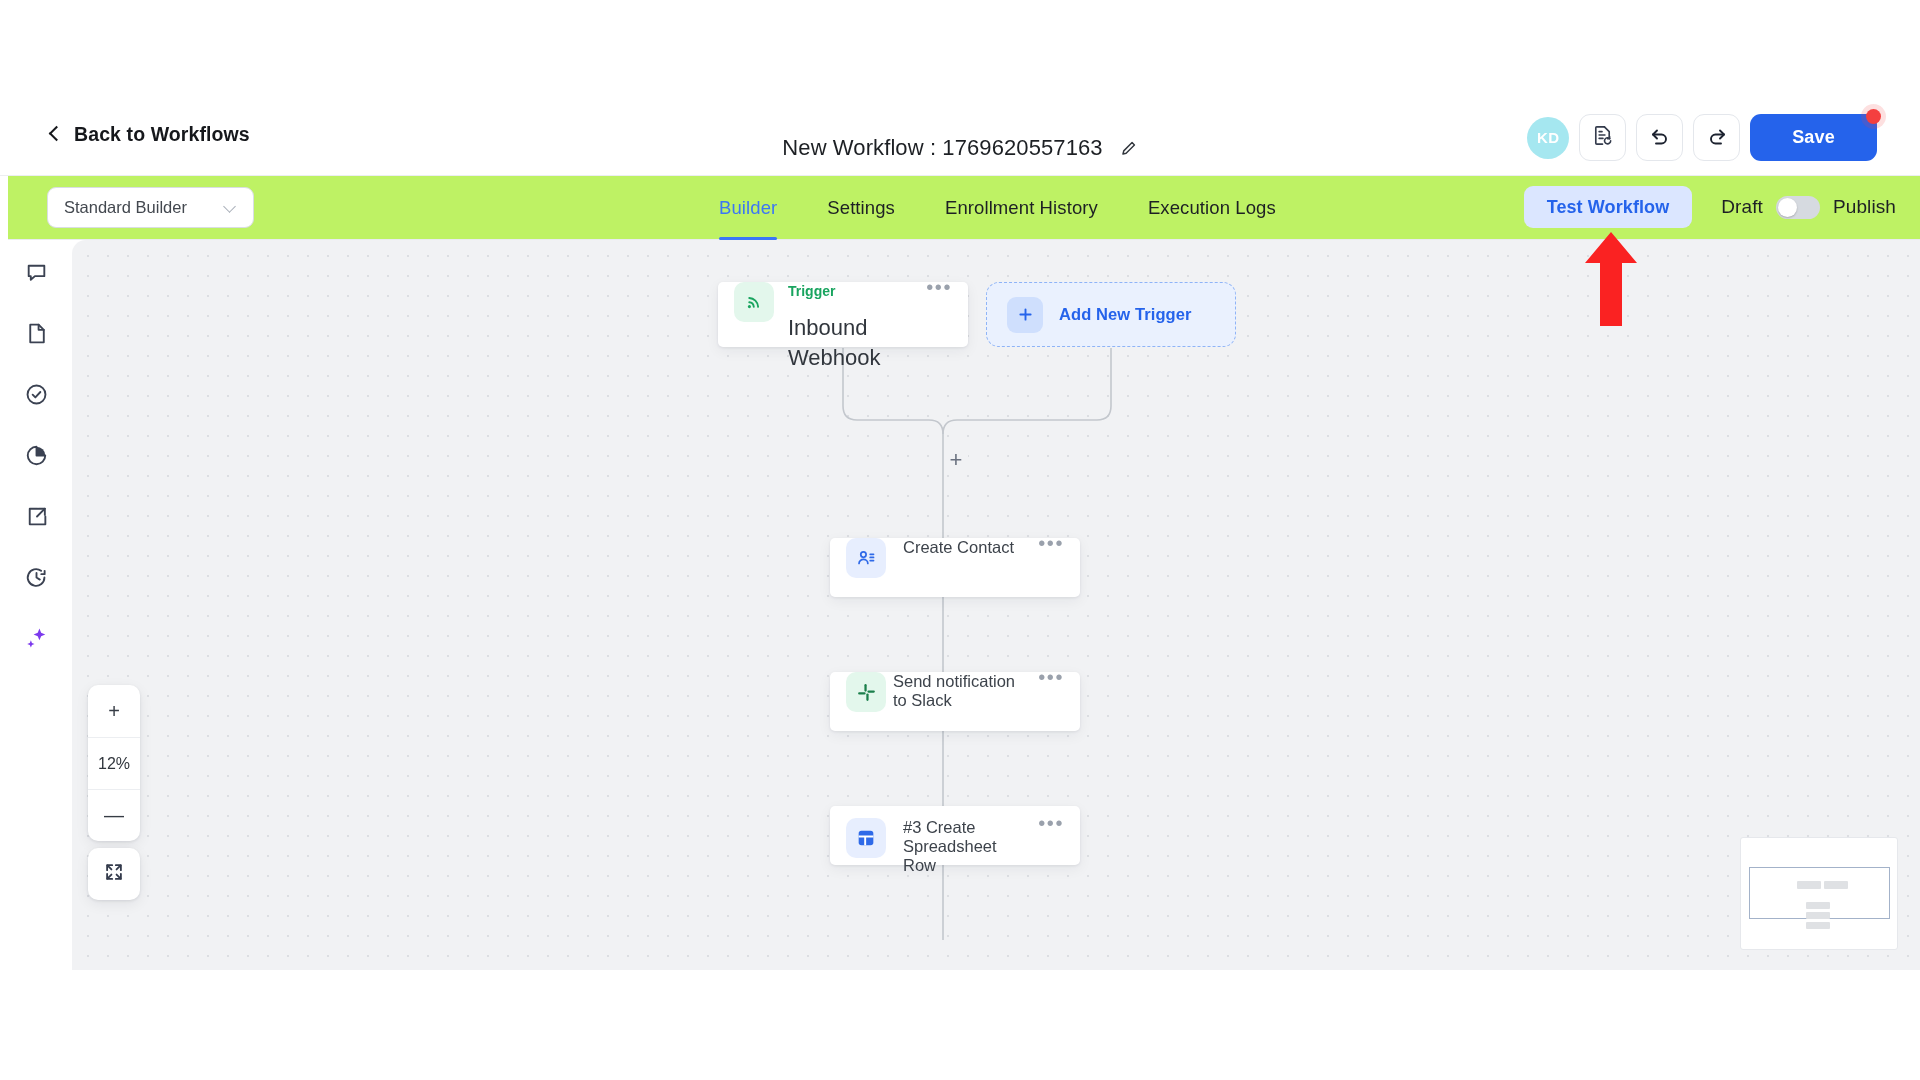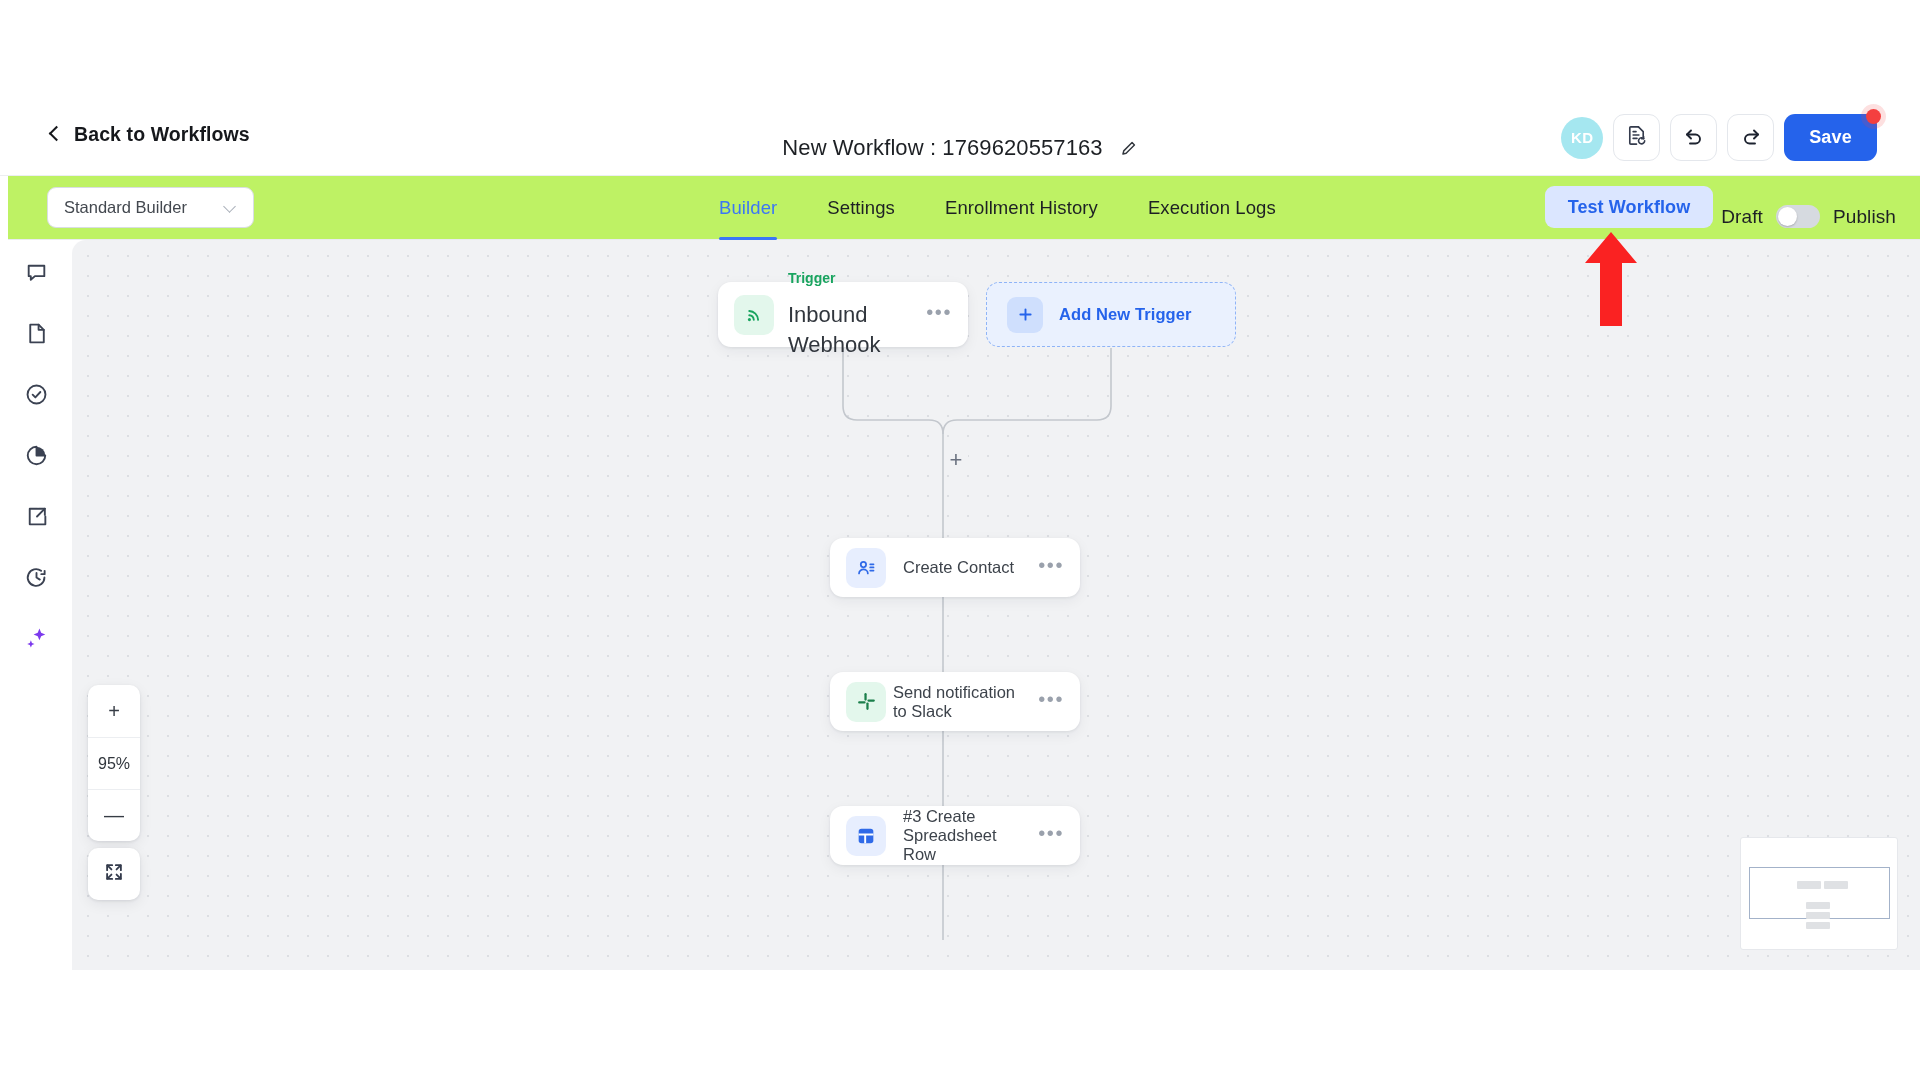--- a/index.html
+++ b/index.html
@@ -49,21 +49,21 @@
     display: flex; align-items: center; justify-content: center;
     font-size: 15px; font-weight: bold; letter-spacing: .3px;
   }
   .iconbtn {
     width: 47px; height: 47px; border-radius: 11px;
     background: #fff; border: 1px solid #e4e7ec;
     display: flex; align-items: center; justify-content: center;
     cursor: pointer;
   }
   .save-btn {
-    position: relative; height: 47px; padding: 0 25px;
+    position: relative; height: 47px; padding: 0 42px;
     background: #2563eb; border-radius: 11px; border: none;
     color: #fff; font-size: 18px; font-weight: bold;
     font-family: "Liberation Sans", sans-serif;
     display: flex; align-items: center; justify-content: center;
     cursor: pointer; letter-spacing: .2px;
   }
   .save-dot {
     position: absolute; right: -4px; top: -5px;
     width: 15px; height: 15px; border-radius: 50%;
     background: #f43f3f;
@@ -104,21 +104,21 @@
     letter-spacing: .1px;
   }
   .tab.active { color: #3b76f6; }
   .tab.active::after {
     content: ""; position: absolute; left: 25px; right: 25px; bottom: 0;
     height: 2.6px; background: #3b76f6; border-radius: 2px;
   }
 
   .tabbar-right {
     position: absolute; right: 32px; top: 10px;
-    display: flex; align-items: flex-end; gap: 8px;
+    display: flex; align-items: center; gap: 29px;
   }
   .test-btn {
     height: 42px; padding: 0 23px;
     background: #dbe6ff; border: none; border-radius: 9px;
     color: #2563eb; font-size: 18px; font-weight: bold;
     font-family: "Liberation Sans", sans-serif;
     display: flex; align-items: center; cursor: pointer; letter-spacing: .1px;
   }
   .pubwrap { display: flex; align-items: center; gap: 13px; }
   .pub-label { font-size: 19px; color: #1d2024; letter-spacing: .1px; }
@@ -151,23 +151,23 @@
     width: 1848px; height: 730px;
     background-color: #f1f2f4;
     background-image: radial-gradient(#dcdee2 1.15px, transparent 1.2px);
     background-size: 20px 20px; background-position: 6px 6px;
     border-top-left-radius: 14px;
     overflow: hidden;
   }
 
   .node {
     position: absolute;
-    background: #fff; border-radius: 13px;
+    background: #fff; border-radius: 5px;
     box-shadow: 0 1px 3px rgba(22,30,48,.08), 0 4px 14px rgba(22,30,48,.06);
-    display: flex; align-items: center;
+    display: flex; align-items: flex-start;
     cursor: pointer;
   }
   .node-ico {
     width: 40px; height: 40px; border-radius: 10px;
     display: flex; align-items: center; justify-content: center;
     flex: 0 0 auto;
   }
   .node-text { flex: 1; min-width: 0; }
   .node-kicker { font-size: 14px; font-weight: bold; color: #19a45f; line-height: 1.35; }
   .node-sub { font-size: 22px; color: #31363d; line-height: 1.35; margin-top: 12px; }
@@ -482,21 +482,21 @@
       </span>
       <span class="node-title node-text">#3 Create Spreadsheet Row</span>
       <span class="dots">•••</span>
     </div>
 
     <div class="zoomstack">
       <div class="zoombtn">
         <span>+</span>
       </div>
       <div class="zoombtn">
-        <span class="zoomval">95%</span>
+        <span class="zoomval">12%</span>
       </div>
       <div class="zoombtn">
         <span>—</span>
       </div>
     </div>
 
     <div class="fitbtn">
       <span>
         <svg viewBox="0 0 24 24" width="22" height="22" fill="none" stroke="#343b4c" stroke-width="2" stroke-linecap="round" stroke-linejoin="round">
           <path d="M10 4.5H4.5V10"></path>

